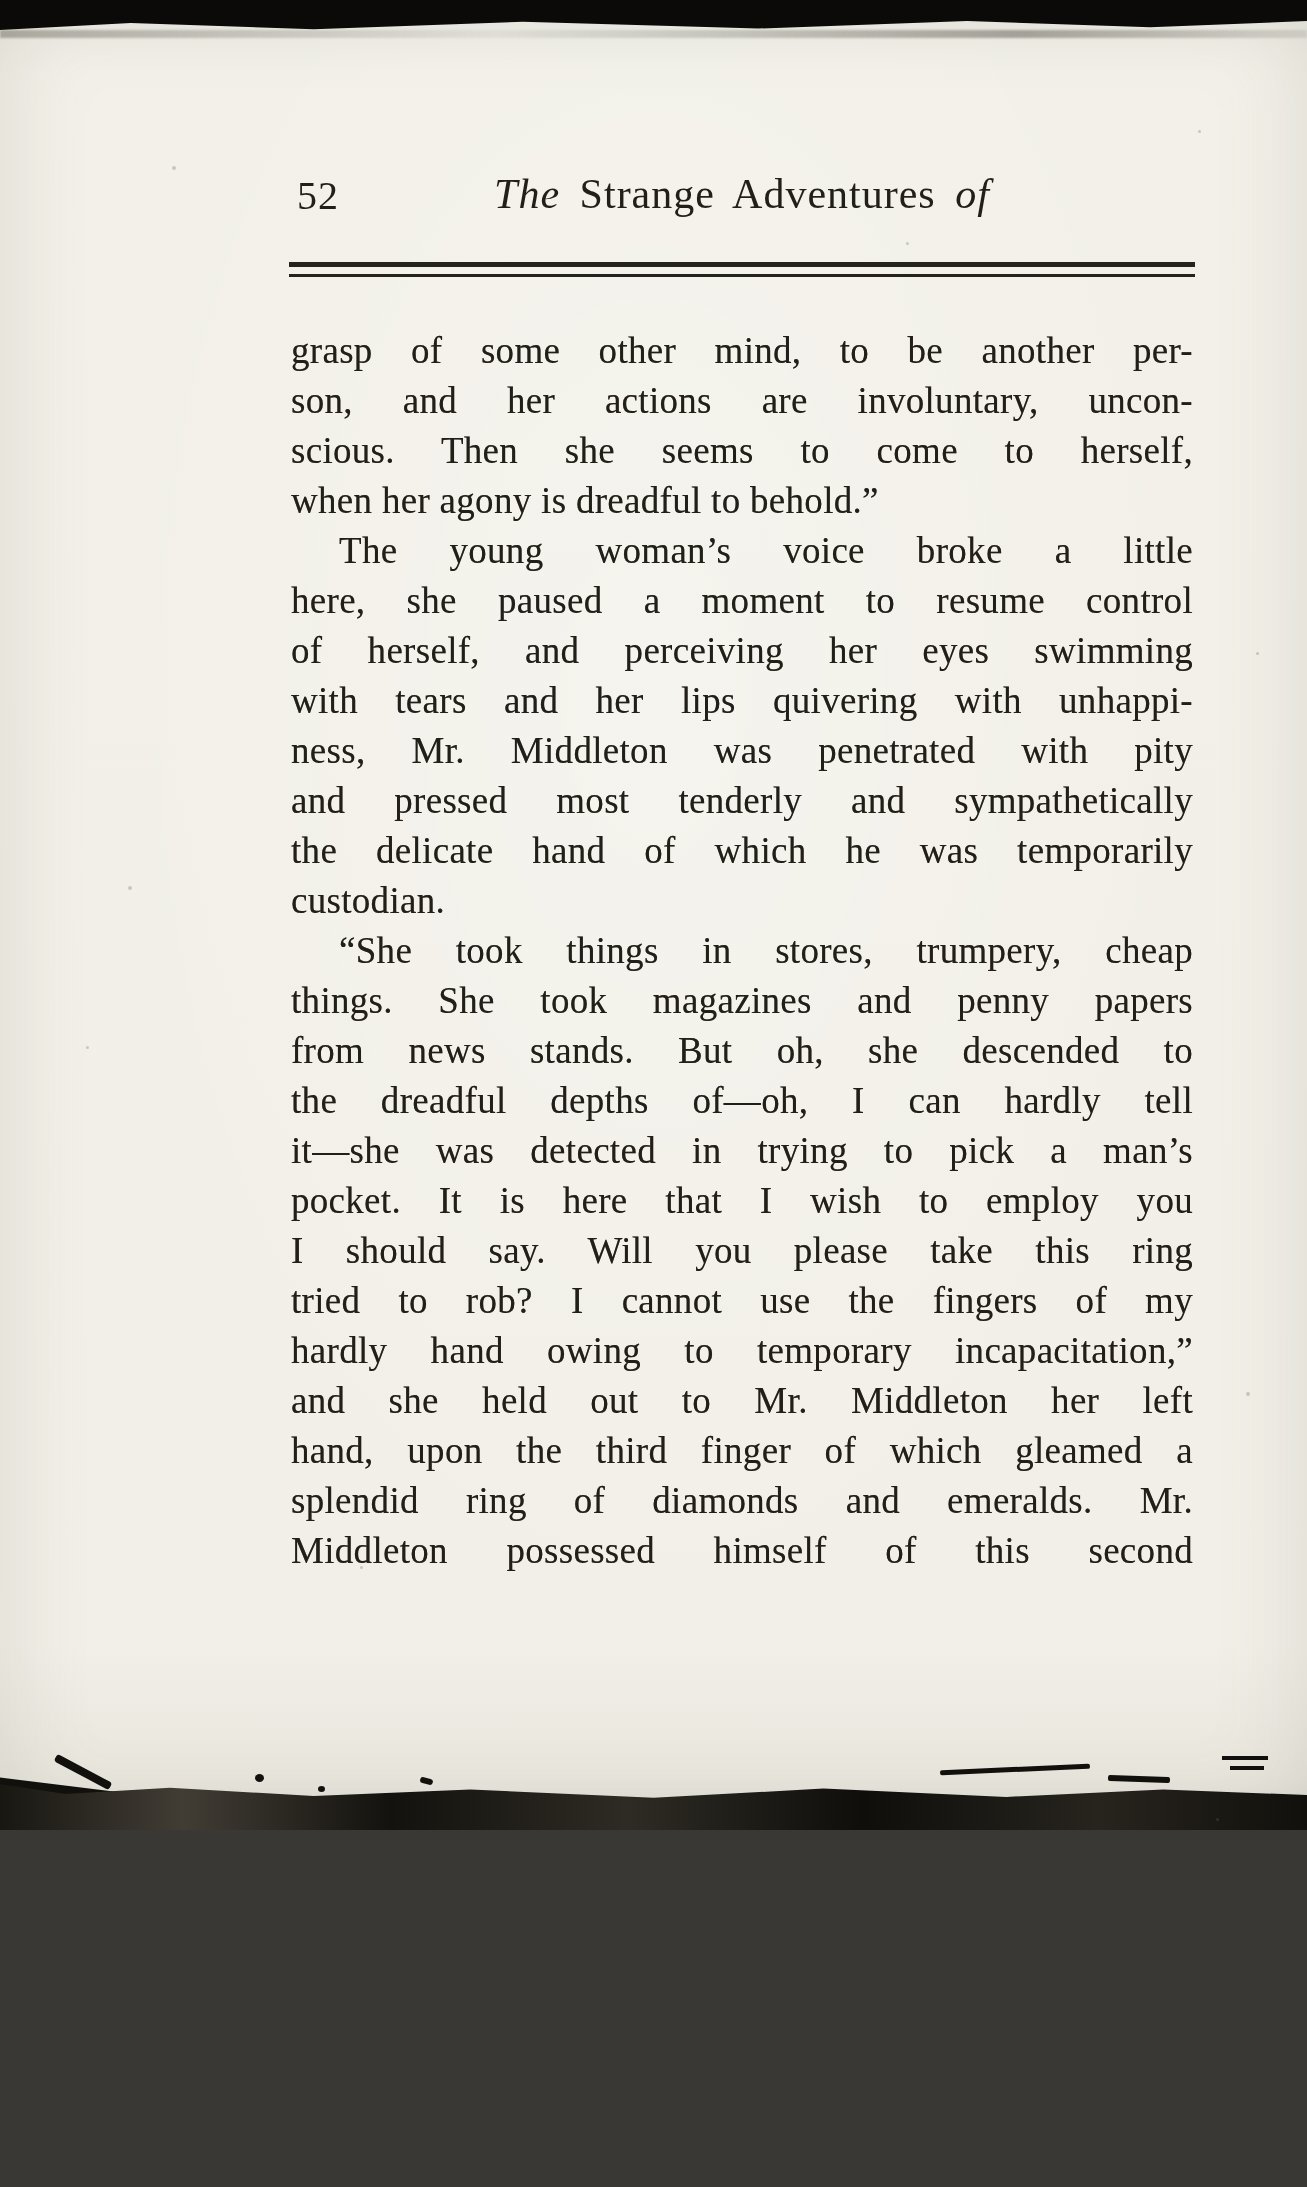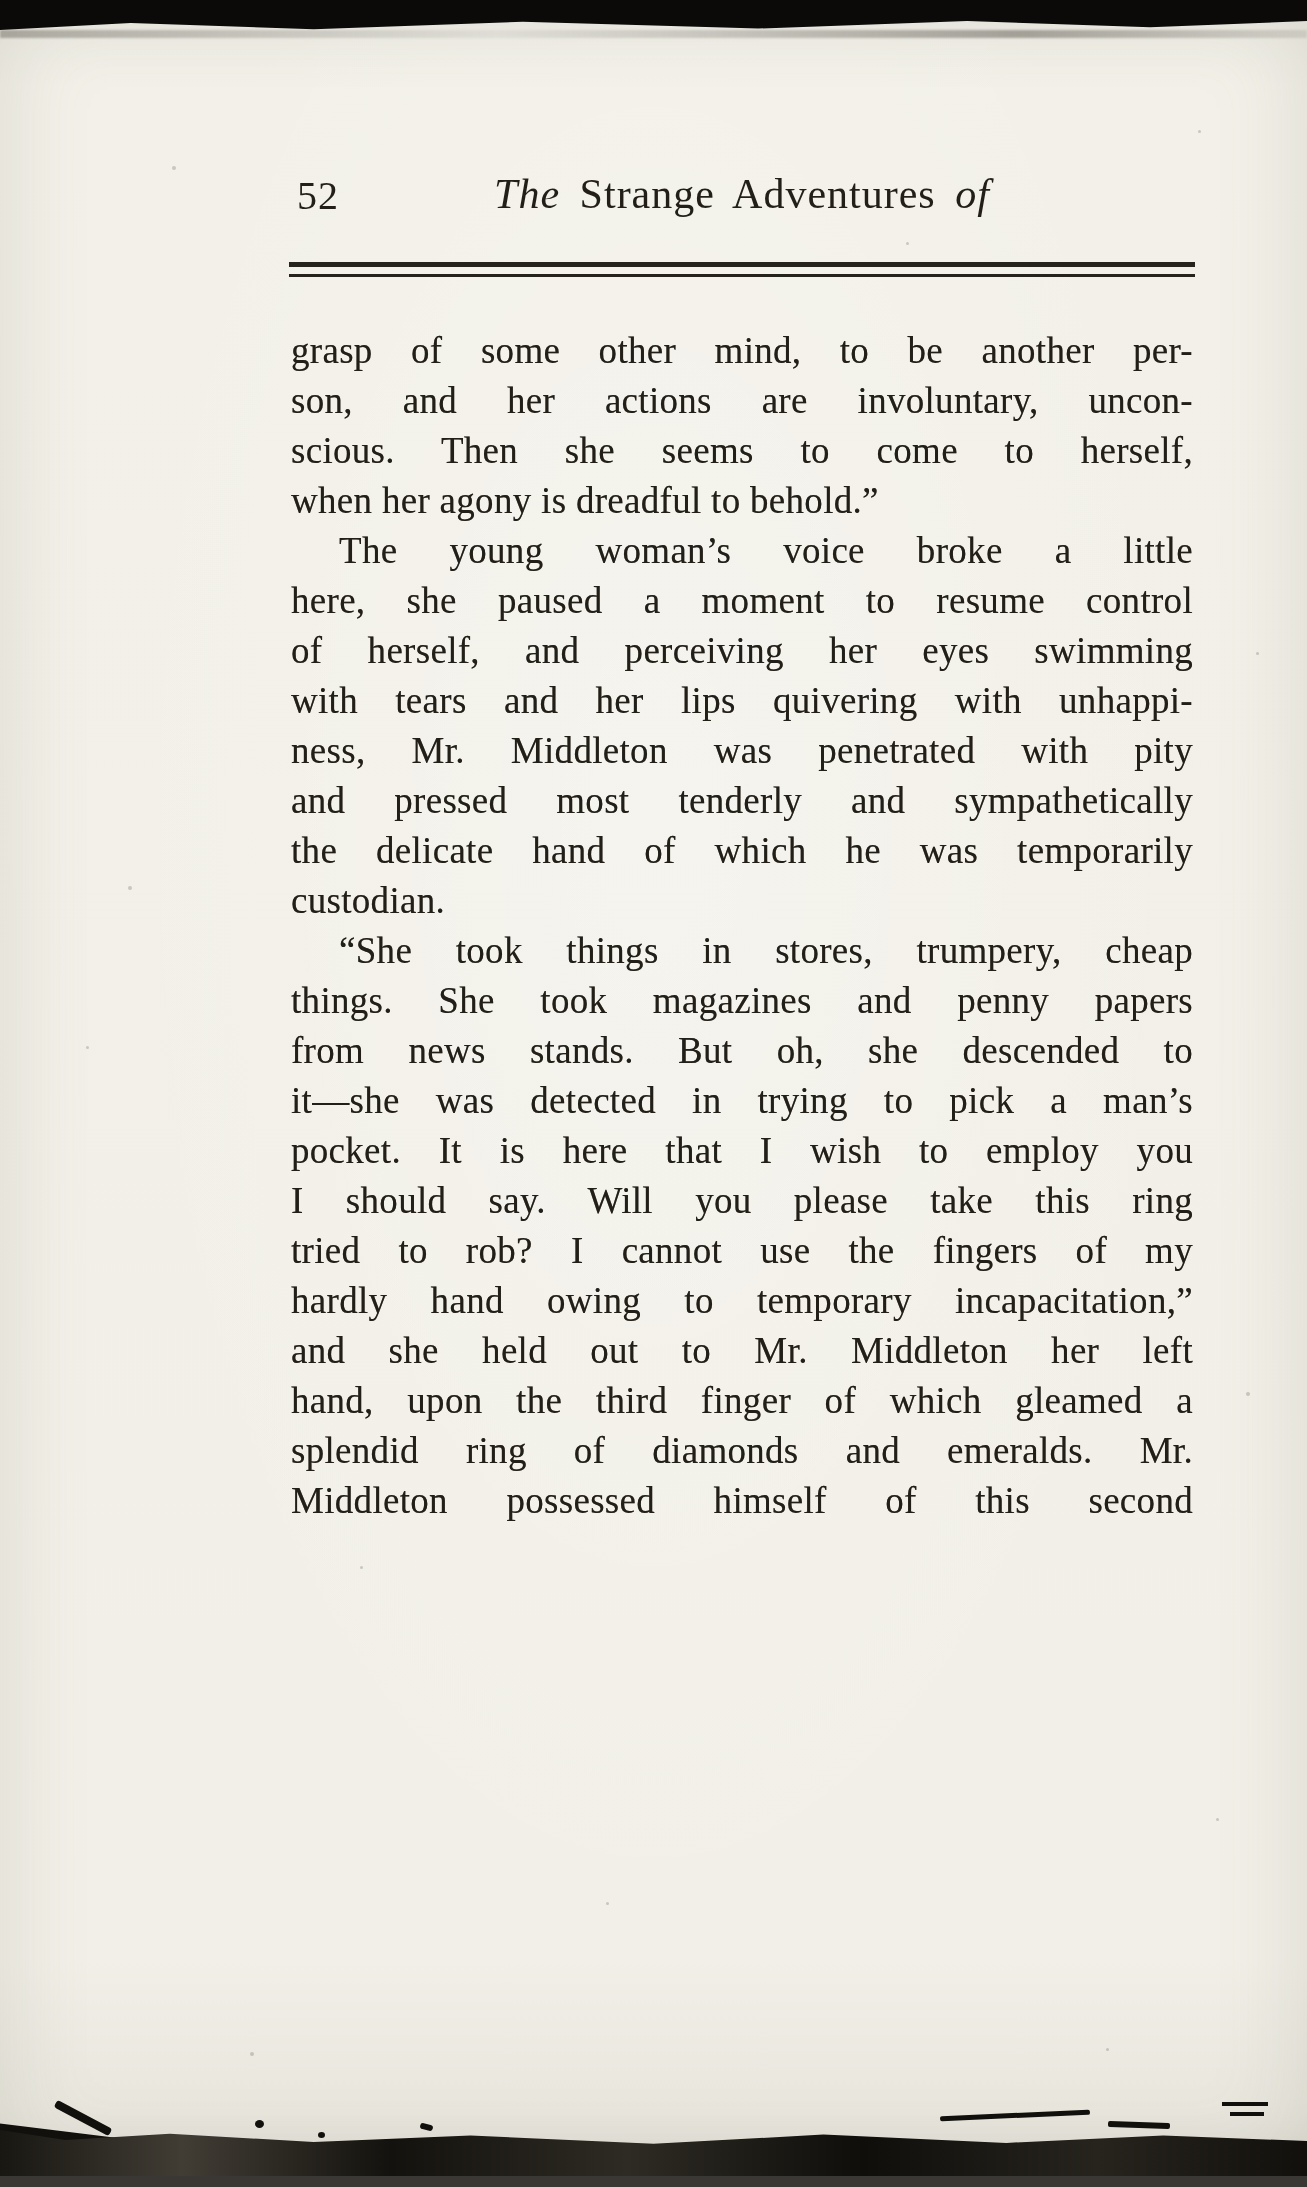--- a/index.html
+++ b/index.html
@@ -1,18 +1,18 @@
 <!DOCTYPE html>
 <html><head>
 <meta charset="utf-8">
 <style>
   html, body { margin:0; padding:0; background:#3a3834; }
   .page {
     position:relative;
-    width:1307px; height:2176px;
+    width:1307px; height:1830px;
     margin:0 auto;
     overflow:hidden;
     font-family:"Liberation Serif", "DejaVu Serif", serif;
     color:#221f19;
     background:
       radial-gradient(ellipse at 50% 38%, rgba(255,255,255,0.28), rgba(255,255,255,0) 62%),
       linear-gradient(180deg, #ecebe3 0%, #f2f0e8 4%, #f1efe7 90%, #e8e6dd 97%, #dddbd2 100%);
     box-shadow: inset 0 0 90px rgba(120,114,98,0.18);
   }
 
@@ -100,20 +100,21 @@
       <div class="line">here, she paused a moment to resume control</div>
       <div class="line">of herself, and perceiving her eyes swimming</div>
       <div class="line">with tears and her lips quivering with unhappi-</div>
       <div class="line">ness, Mr. Middleton was penetrated with pity</div>
       <div class="line">and pressed most tenderly and sympathetically</div>
       <div class="line">the delicate hand of which he was temporarily</div>
       <div class="line last">custodian.</div>
       <div class="line indent">“She took things in stores, trumpery, cheap</div>
       <div class="line">things. She took magazines and penny papers</div>
       <div class="line">from news stands. But oh, she descended to</div>
+      <div class="line">the dreadful depths of—oh, I can hardly tell</div>
       <div class="line">it—she was detected in trying to pick a man’s</div>
       <div class="line">pocket. It is here that I wish to employ you</div>
       <div class="line">I should say. Will you please take this ring</div>
       <div class="line">tried to rob? I cannot use the fingers of my</div>
       <div class="line">hardly hand owing to temporary incapacitation,”</div>
       <div class="line">and she held out to Mr. Middleton her left</div>
       <div class="line">hand, upon the third finger of which gleamed a</div>
       <div class="line">splendid ring of diamonds and emeralds. Mr.</div>
       <div class="line">Middleton possessed himself of this second</div>
     </main>

